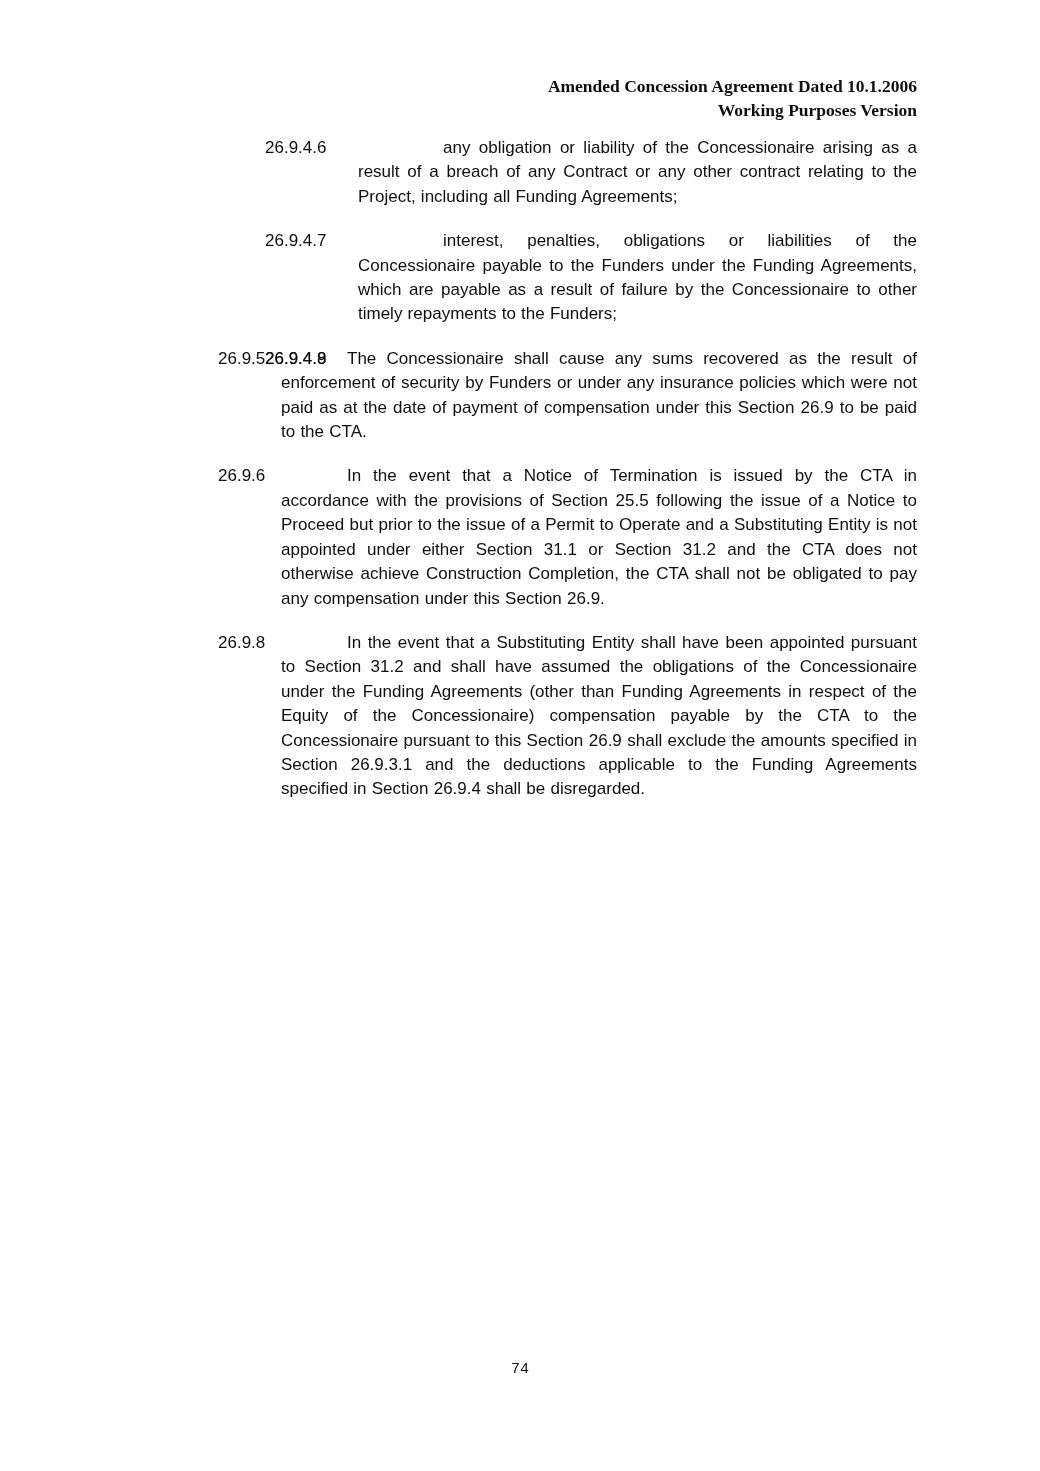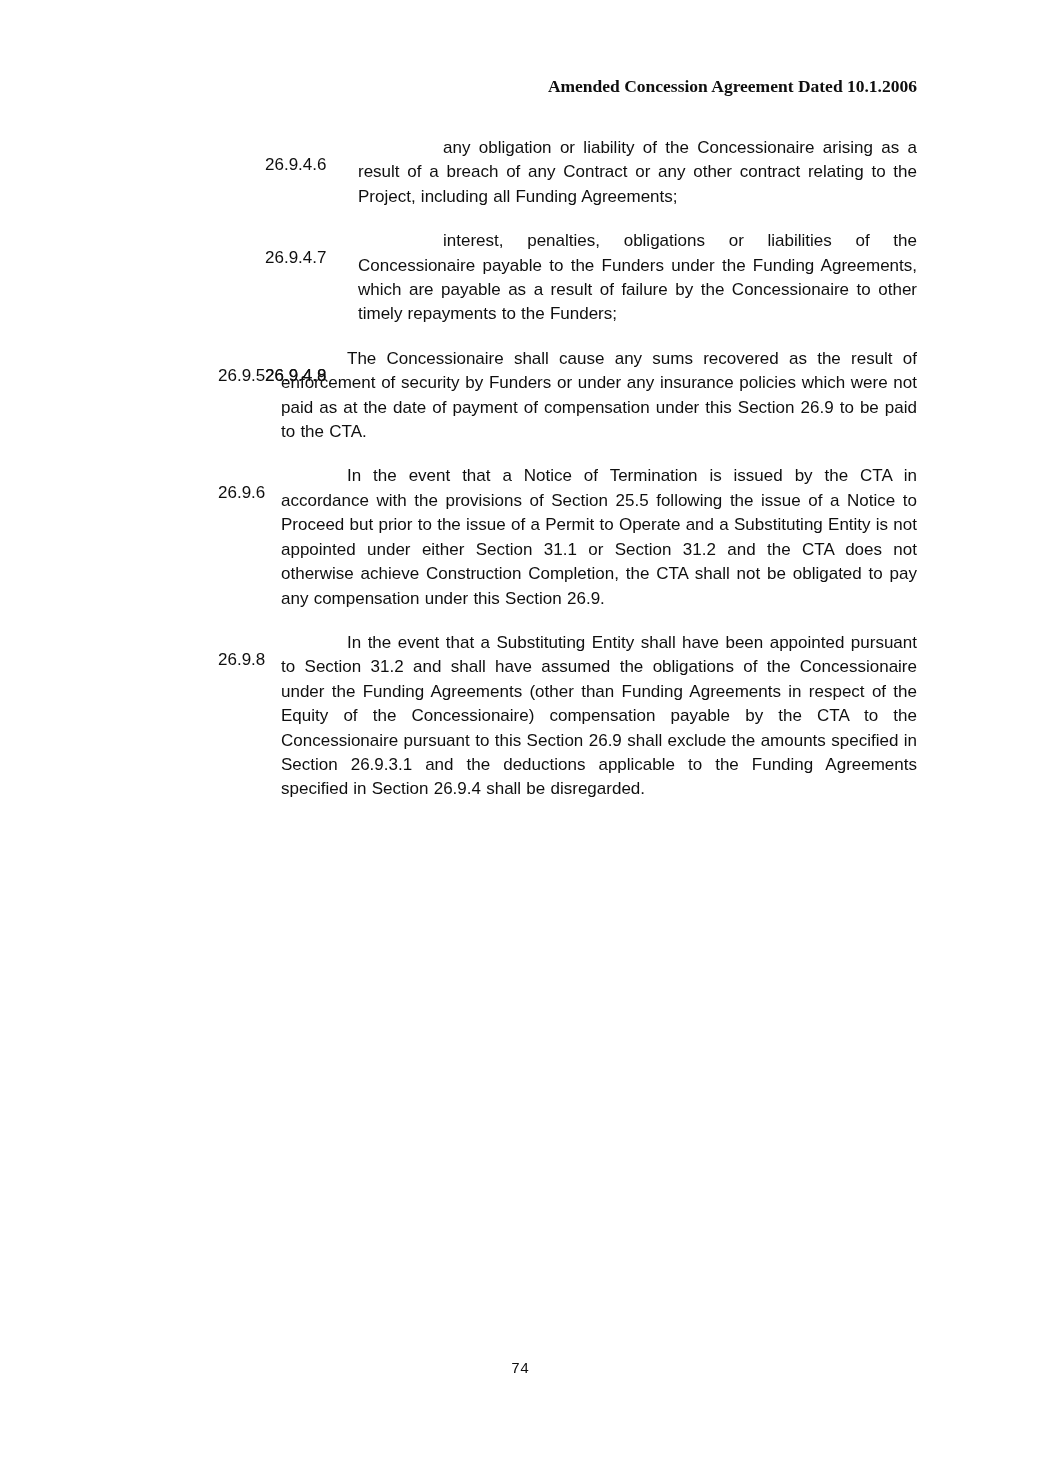--- a/index.html
+++ b/index.html
@@ -52,21 +52,20 @@
     margin-left: 281px;
     width: 636px;
     text-indent: 66px;
   }
   p.para .num {
     position: absolute;
     top: 0;
     left: 0;
     text-indent: 0;
     text-align: left;
-    margin-top: 17px;
   }
   p.l3 .num { left: -93px; }
   p.l2 .num { left: -63px; }
   .pageno {
     position: absolute;
     top: 1361px;
     left: 0;
     width: 1040px;
     text-align: center;
     font-family: Liberation Mono, monospace;
@@ -74,20 +73,21 @@
     line-height: 18px;
   }
 </style>
 </head>
 <body>
 
 <div class="page">
 
   <div class="doc-header">
     <div>Amended Concession Agreement Dated 10.1.2006</div>
+    <div>Working Purposes Version</div>
   </div>
 
   <div class="content">
 
     <p class="para l3"><span class="num">26.9.4.6</span><span class="txt">any obligation or liability of the Concessionaire arising as a result of a breach of any Contract or any other contract relating to the Project, including all Funding Agreements;</span></p>
 
     <p class="para l3"><span class="num">26.9.4.7</span><span class="txt">interest, penalties, obligations or liabilities of the Concessionaire payable to the Funders under the Funding Agreements, which are payable as a result of failure by the Concessionaire to other timely repayments to the Funders;</span></p>
 
     <p class="para l3"><span class="num">26.9.4.8</span></p>
 

